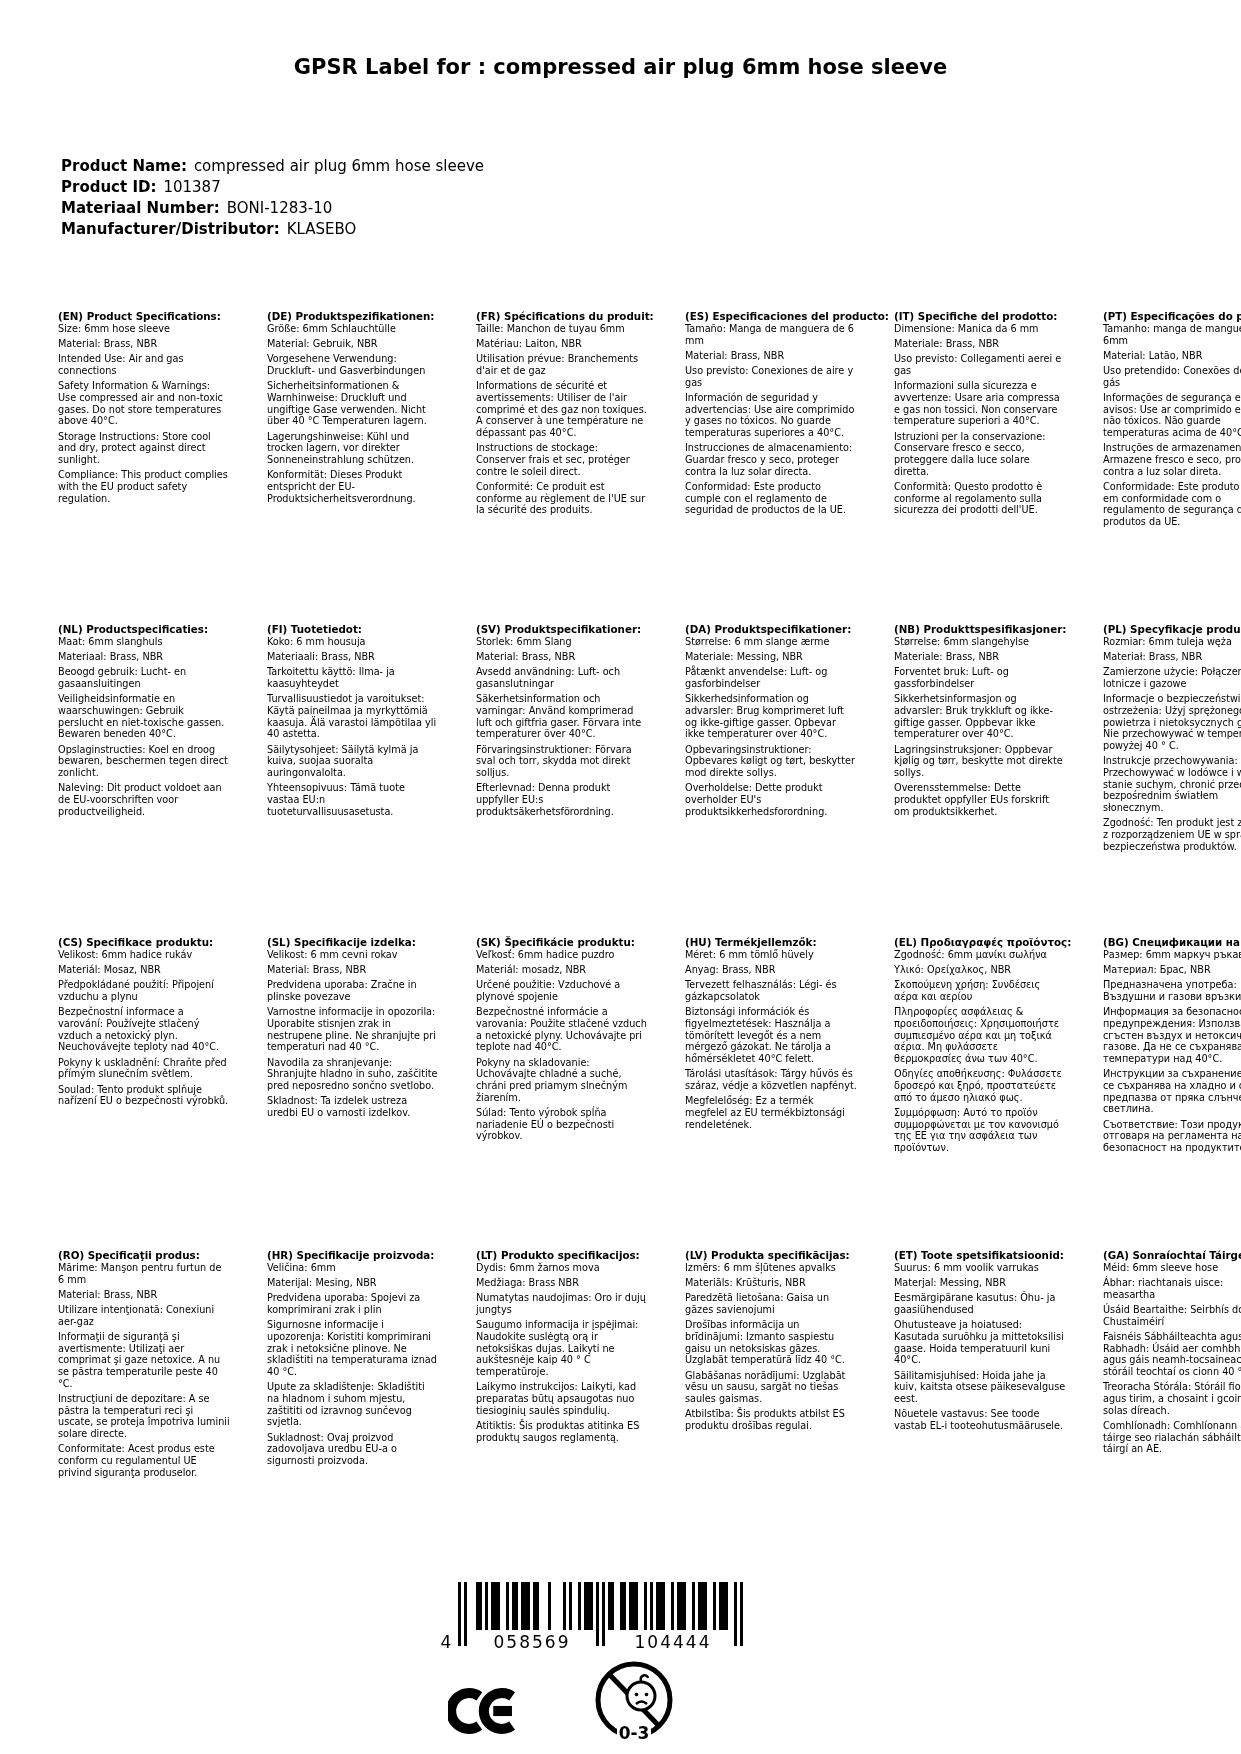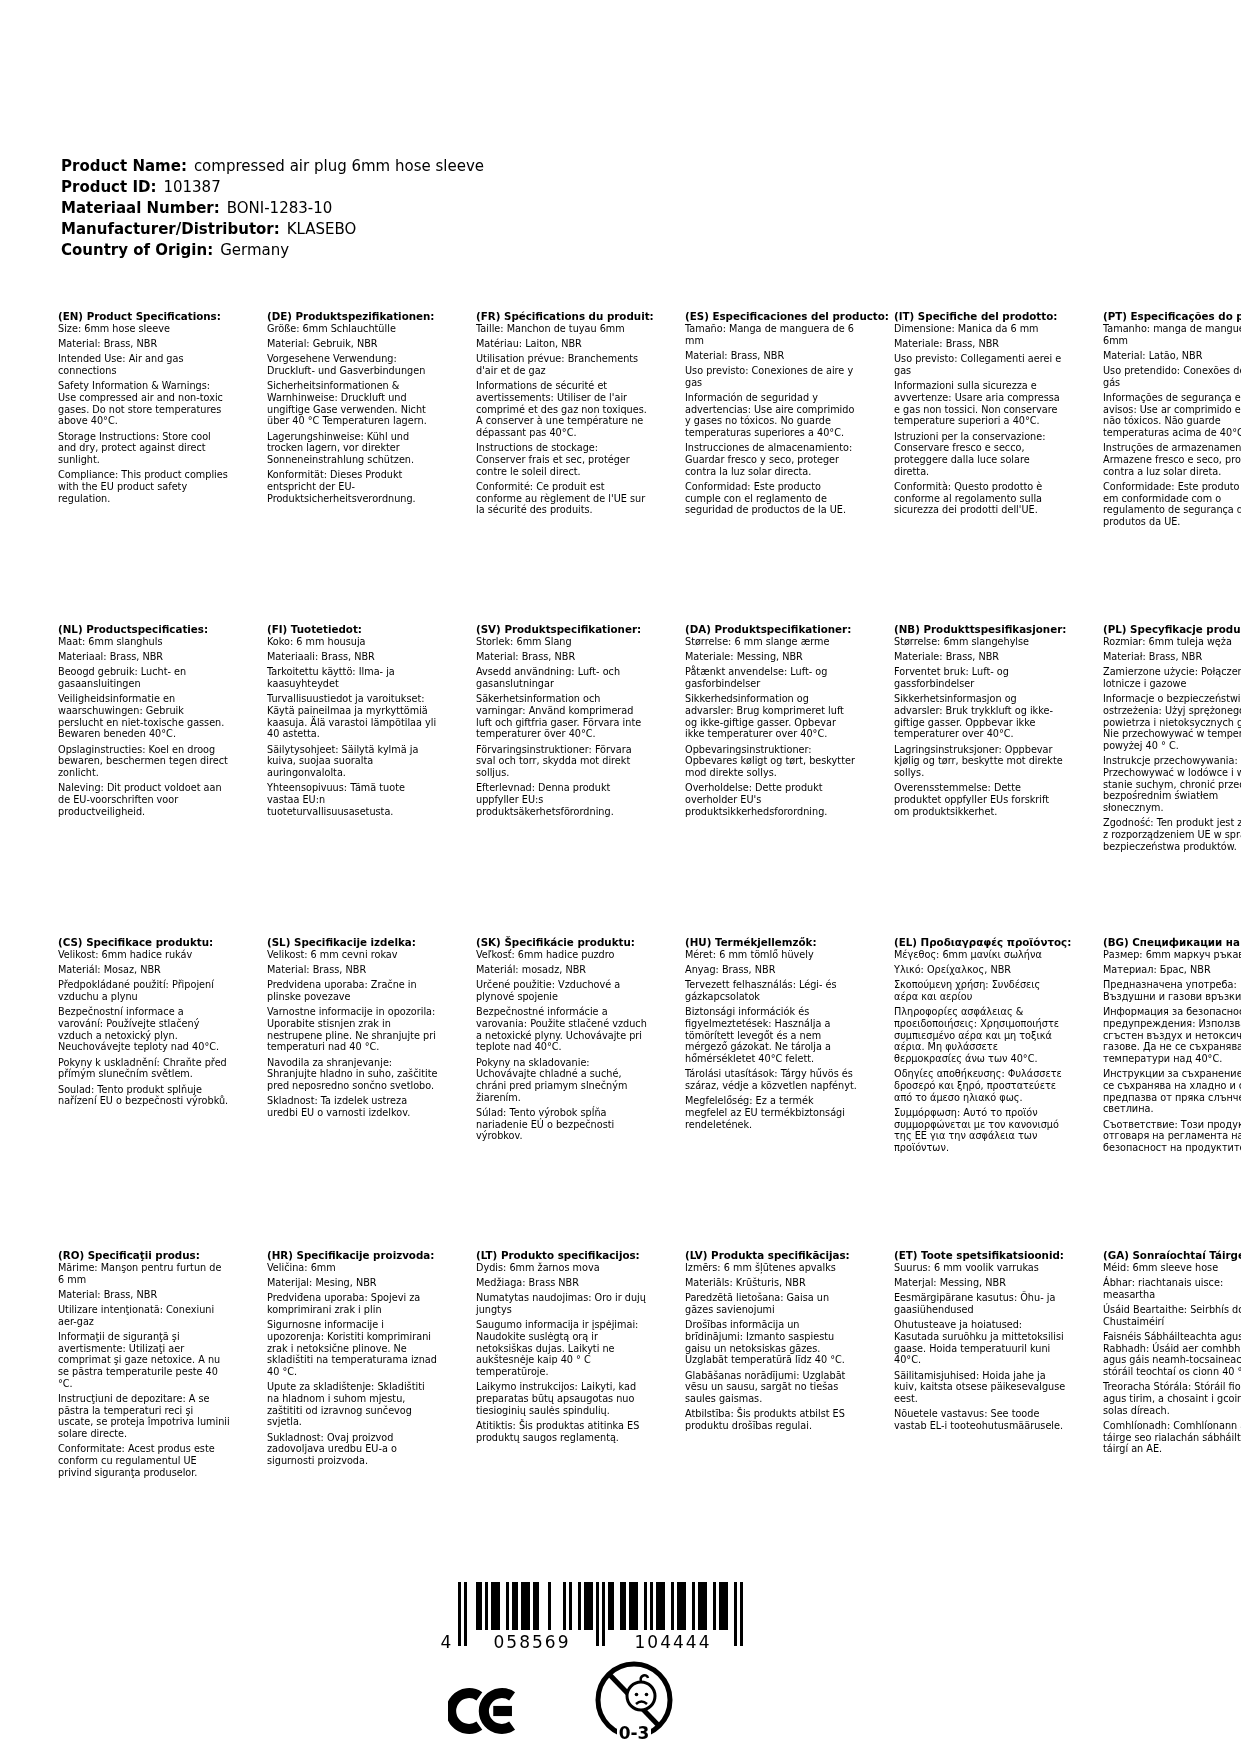--- a/index.html
+++ b/index.html
@@ -28,27 +28,27 @@
   .cell p{margin:0 0 3.5px 0;}
   .barcode-svg{position:absolute;left:432px;top:1580px;}
   .ce-svg{position:absolute;left:448px;top:1682px;}
   .age-svg{position:absolute;left:592px;top:1658px;}
 </style>
 </head>
 <body>
 
 <div class="page">
 
+  <h1 class="title">GPSR Label for : compressed air plug 6mm hose sleeve</h1>
 
   <div class="info">
       <div class="info-row"><span class="info-label">Product Name:</span><span class="info-value">compressed air plug 6mm hose sleeve</span></div>
       <div class="info-row"><span class="info-label">Product ID:</span><span class="info-value">101387</span></div>
       <div class="info-row"><span class="info-label">Materiaal Number:</span><span class="info-value">BONI-1283-10</span></div>
       <div class="info-row"><span class="info-label">Manufacturer/Distributor:</span><span class="info-value">KLASEBO</span></div>
-      <div class="info-row"><span class="info-label">Country of Origin:</span><span class="info-value">Germany</span></div>
     </div>
 
   <div class="grid">
       <div class="cell">
         <div class="cell-h">(EN) Product Specifications:</div>
         <p>Size: 6mm hose sleeve</p>
         <p>Material: Brass, NBR</p>
         <p>Intended Use: Air and gas connections</p>
         <p>Safety Information &amp; Warnings: Use compressed air and non-toxic gases. Do not store temperatures above 40°C.</p>
         <p>Storage Instructions: Store cool and dry, protect against direct sunlight.</p>
@@ -184,21 +184,21 @@
         <div class="cell-h">(HU) Termékjellemzők:</div>
         <p>Méret: 6 mm tömlő hüvely</p>
         <p>Anyag: Brass, NBR</p>
         <p>Tervezett felhasználás: Légi- és gázkapcsolatok</p>
         <p>Biztonsági információk és figyelmeztetések: Használja a tömörített levegőt és a nem mérgező gázokat. Ne tárolja a hőmérsékletet 40°C felett.</p>
         <p>Tárolási utasítások: Tárgy hűvös és száraz, védje a közvetlen napfényt.</p>
         <p>Megfelelőség: Ez a termék megfelel az EU termékbiztonsági rendeletének.</p>
       </div>
       <div class="cell">
         <div class="cell-h">(EL) Προδιαγραφές προϊόντος:</div>
-        <p>Μέγεθος: 6mm μανίκι σωλήνα</p>
+        <p>Zgodność: 6mm μανίκι σωλήνα</p>
         <p>Υλικό: Ορείχαλκος, NBR</p>
         <p>Σκοπούμενη χρήση: Συνδέσεις αέρα και αερίου</p>
         <p>Πληροφορίες ασφάλειας &amp; προειδοποιήσεις: Χρησιμοποιήστε συμπιεσμένο αέρα και μη τοξικά αέρια. Μη φυλάσσετε θερμοκρασίες άνω των 40°C.</p>
         <p>Οδηγίες αποθήκευσης: Φυλάσσετε δροσερό και ξηρό, προστατεύετε από το άμεσο ηλιακό φως.</p>
         <p>Συμμόρφωση: Αυτό το προϊόν συμμορφώνεται με τον κανονισμό της ΕΕ για την ασφάλεια των προϊόντων.</p>
       </div>
       <div class="cell">
         <div class="cell-h">(BG) Спецификации на продукта:</div>
         <p>Размер: 6mm маркуч ръкав</p>
         <p>Материал: Брас, NBR</p>

